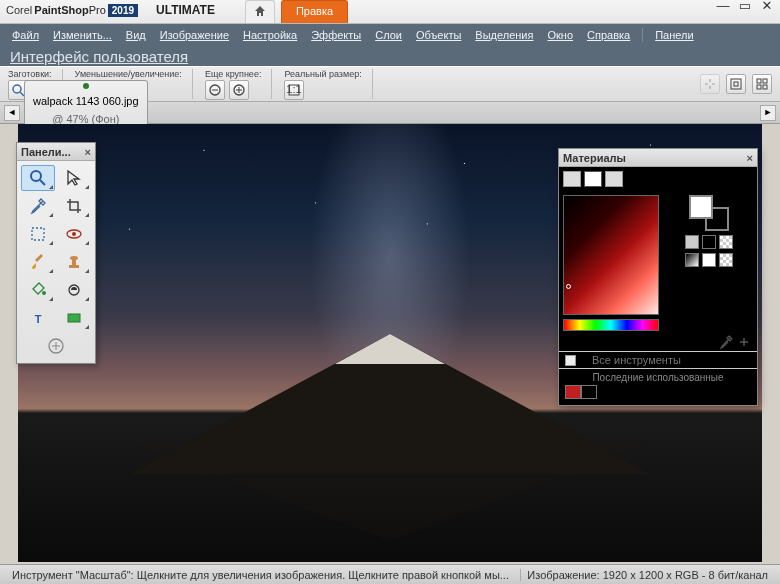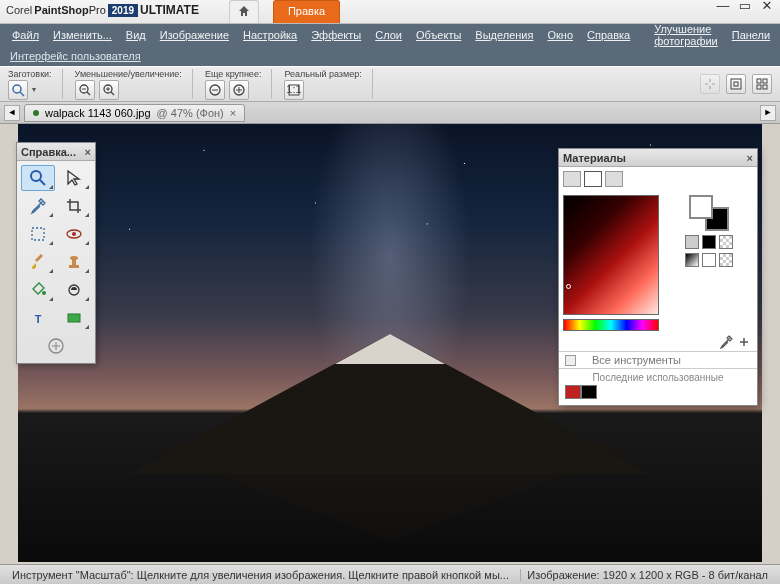--- a/index.html
+++ b/index.html
@@ -4,52 +4,52 @@
 <style>
 * { margin: 0; padding: 0; box-sizing: border-box; font-family: Tahoma, Arial, sans-serif; font-size: 11px; user-select: none; }
 body { width: 780px; height: 584px; background: #d4d0c8; overflow: hidden; position: relative; }
 
 
 .titlebar { height: 24px; background: linear-gradient(#f5f5f5,#e8e8e8); display: flex; align-items: flex-start; padding: 0 6px; border-bottom: 1px solid #bbb; }
 .logo { display: flex; align-items: baseline; gap: 2px; }
 .logo .corel { font-size: 11px; color: #333; }
 .logo .psp { font-size: 15px; font-weight: bold; color: #222; }
 .logo .year { background: #1a3c6e; color: #fff; padding: 1px 4px; font-size: 10px; font-weight: bold; }
-.logo .ult { font-size: 12px; font-weight: bold; color: #222; margin-left: 0; }
-.title-tabs { margin-left: 30px; display: flex; gap: 14px; }
+.logo .ult { font-size: 12px; font-weight: bold; color: #222; margin-left: 16px; }
+.title-tabs { margin-left: 30px; display: flex; gap: 6px; }
 .title-tab { padding: 4px 14px; border: 1px solid #ccc; border-bottom: none; background: #f0f0f0; border-radius: 3px 3px 0 0; cursor: pointer; }
 .title-tab.active { background: #e86a1a; color: #fff; border-color: #c95a10; }
 .title-tab.home { padding: 4px 8px; }
 .win-controls { margin-left: auto; display: flex; gap: 8px; }
 .win-btn { width: 14px; height: 14px; cursor: pointer; font-size: 13px; text-align: center; line-height: 12px; color: #333; }
 
 
 .menubar { height: 22px; background: #5a6a78; display: flex; align-items: center; padding: 0 6px; gap: 2px; }
 .menu-item { color: #eef2f5; padding: 3px 6px; text-decoration: underline; cursor: pointer; font-size: 11px; }
 .menu-sep { width: 1px; height: 14px; background: #7a8a98; margin: 0 4px; }
 
 
 .subbar { height: 20px; background: #5a6a78; display: flex; align-items: center; padding: 0 10px; }
-.subbar span { color: #dce4ea; font-size: 11px; text-decoration: underline; cursor: pointer; }
+.subbar span { color: #dce4ea; font-size: 15px; text-decoration: underline; cursor: pointer; }
 
 
 .optionsbar { height: 36px; background: linear-gradient(#ececec,#dcdcdc); border-top: 1px solid #fff; border-bottom: 1px solid #aaa; display: flex; align-items: center; padding: 0 8px; gap: 12px; }
 .opt-group { display: flex; flex-direction: column; align-items: flex-start; gap: 1px; border-right: 1px solid #bbb; padding-right: 10px; height: 30px; justify-content: center; }
 .opt-label { font-size: 9px; color: #444; }
 .opt-row { display: flex; align-items: center; gap: 4px; }
 .icon-btn { width: 20px; height: 20px; border: 1px solid #aaa; background: linear-gradient(#fff,#e0e0e0); border-radius: 2px; display: flex; align-items: center; justify-content: center; cursor: pointer; }
 .icon-btn svg { width: 14px; height: 14px; }
 .spinner { width: 34px; height: 18px; border: 1px solid #7a7a7a; background: #fff; font-size: 10px; padding: 0 2px; display: flex; align-items: center; }
 .spinner-arrows { width: 10px; height: 18px; border: 1px solid #7a7a7a; background: #ddd; display: flex; flex-direction: column; }
 .spinner-arrows div { flex: 1; font-size: 6px; text-align: center; line-height: 7px; cursor: pointer; }
 
 
 .doctabs { height: 22px; background: linear-gradient(#d8d8d8,#c8c8c8); border-bottom: 1px solid #999; display: flex; align-items: center; padding: 0 4px; }
 .doc-nav { width: 16px; height: 16px; border: 1px solid #aaa; background: #eee; text-align: center; line-height: 13px; cursor: pointer; font-size: 9px; }
-.doctab { background: linear-gradient(#f0f0f0,#dcdcdc); border: 1px solid #999; padding: 2px 8px; margin-left: 4px; display: flex; align-items: center; gap: 6px; border-radius: 3px 3px 0 0; }
+.doctab { background: linear-gradient(#f0f0f0,#dcdcdc); border: 1px solid #999; padding: 2px 8px; margin-left: 4px; display: flex; align-items: center; gap: 6px; border-radius: 3px 3px 0 0; flex-direction: column; }
 .doctab .dot { width: 6px; height: 6px; background: #2a7a2a; border-radius: 50%; }
 .doctab .close { cursor: pointer; color: #666; }
 .doctabs .spacer { flex: 1; }
 
 
 .canvas-area { position: absolute; top: 124px; left: 18px; right: 18px; bottom: 22px; background: #666; overflow: hidden; }
 .canvas-img { width: 100%; height: 100%; position: relative; background: linear-gradient(180deg,#0a1428 0%,#14253d 22%,#3a3a4a 44%,#7a5a5a 58%,#9a7565 65%,#1a1a1a 66%,#0a0a0a 100%); }
 .sky { position: absolute; inset: 0 0 40% 0; background:
   radial-gradient(1px 1px at 10% 20%,#fff,transparent),
   radial-gradient(1px 1px at 25% 10%,#fff,transparent),
@@ -69,21 +69,21 @@
 
 .tools-panel { position: absolute; top: 142px; left: 16px; width: 80px; background: linear-gradient(#f2f2f2,#e2e2e2); border: 1px solid #888; box-shadow: 2px 2px 6px rgba(0,0,0,0.3); }
 .panel-header { height: 18px; background: linear-gradient(#e8e8e8,#d0d0d0); border-bottom: 1px solid #aaa; display: flex; align-items: center; padding: 0 4px; font-size: 10px; font-weight: bold; color: #333; }
 .panel-header .x { margin-left: auto; cursor: pointer; color: #555; }
 .tools-grid { display: grid; grid-template-columns: 1fr 1fr; gap: 2px; padding: 4px; }
 .tool { height: 26px; border: 1px solid transparent; border-radius: 2px; display: flex; align-items: center; justify-content: center; cursor: pointer; position: relative; }
 .tool.active { background: #cde4f7; border-color: #6aa7d8; }
 .tool .tri { position: absolute; right: 1px; bottom: 1px; width: 0; height: 0; border-left: 4px solid transparent; border-bottom: 4px solid #555; }
 
 
-.materials-panel { position: absolute; top: 148px; right: 22px; width: 200px; background: #ffffff; border: 1px solid #888; box-shadow: 2px 2px 8px rgba(0,0,0,0.35); }
+.materials-panel { position: absolute; top: 148px; right: 22px; width: 200px; background: #000000; border: 1px solid #888; box-shadow: 2px 2px 8px rgba(0,0,0,0.35); }
 .mat-mode { display: flex; gap: 3px; padding: 4px; }
 .mat-mode .mode-btn { width: 18px; height: 16px; border: 1px solid #999; background: #ddd; cursor: pointer; }
 .mat-mode .mode-btn.active { background: #fff; border-color: #555; }
 .mat-body { display: flex; padding: 4px; gap: 6px; }
 .gradient-box { width: 96px; height: 120px; border: 1px solid #666; background: linear-gradient(135deg,#000 0%,#330000 30%,#aa1010 55%,#ff6a5a 78%,#ffe8e0 100%); position: relative; }
 .gradient-box .marker { position: absolute; left: 2px; top: 88px; width: 5px; height: 5px; border: 1px solid #fff; border-radius: 50%; }
 .hue-strip { width: 96px; height: 12px; border: 1px solid #666; background: linear-gradient(90deg,#f00,#ff0,#0f0,#0ff,#00f,#f0f,#f00); margin: 0 4px 4px 4px; }
 .swatch-col { flex: 1; display: flex; flex-direction: column; gap: 4px; align-items: center; }
 .fg-bg { position: relative; width: 40px; height: 36px; }
 .sw { position: absolute; width: 24px; height: 24px; border: 2px solid #888; }
@@ -139,21 +139,20 @@
   <span class="menu-item">Вид</span>
   <span class="menu-item">Изображение</span>
   <span class="menu-item">Настройка</span>
   <span class="menu-item">Эффекты</span>
   <span class="menu-item">Слои</span>
   <span class="menu-item">Объекты</span>
   <span class="menu-item">Выделения</span>
   <span class="menu-item">Окно</span>
   <span class="menu-item">Справка</span>
   <span class="menu-sep"></span>
-  <span class="menu-item">Улучшение фотографии</span>
   <span class="menu-item">Панели</span>
 </div>
 
 <div class="subbar">
   <span>Интерфейс пользователя</span>
 </div>
 
 <div class="optionsbar">
   <div class="opt-group">
     <div class="opt-label">Заготовки:</div>
@@ -255,21 +254,21 @@
   <div class="canvas-img">
     <div class="sky"></div>
     <div class="mountain"></div>
     <div class="snowcap"></div>
     <div class="reflection"></div>
   </div>
 </div>
 
 <div class="tools-panel">
   <div class="panel-header">
-    <span>Справка...</span>
+    <span>Панели...</span>
     <span class="x">×</span>
   </div>
   <div class="tools-grid">
     <div class="tool active">
         <svg width="18" height="18" viewBox="0 0 18 18">
           <circle cx="7" cy="7" r="5" fill="none" stroke="#2a5aa8" stroke-width="2"></circle>
           <line x1="11" y1="11" x2="16" y2="16" stroke="#2a5aa8" stroke-width="2"></line>
         </svg>
         <span class="tri"></span>
       </div>

